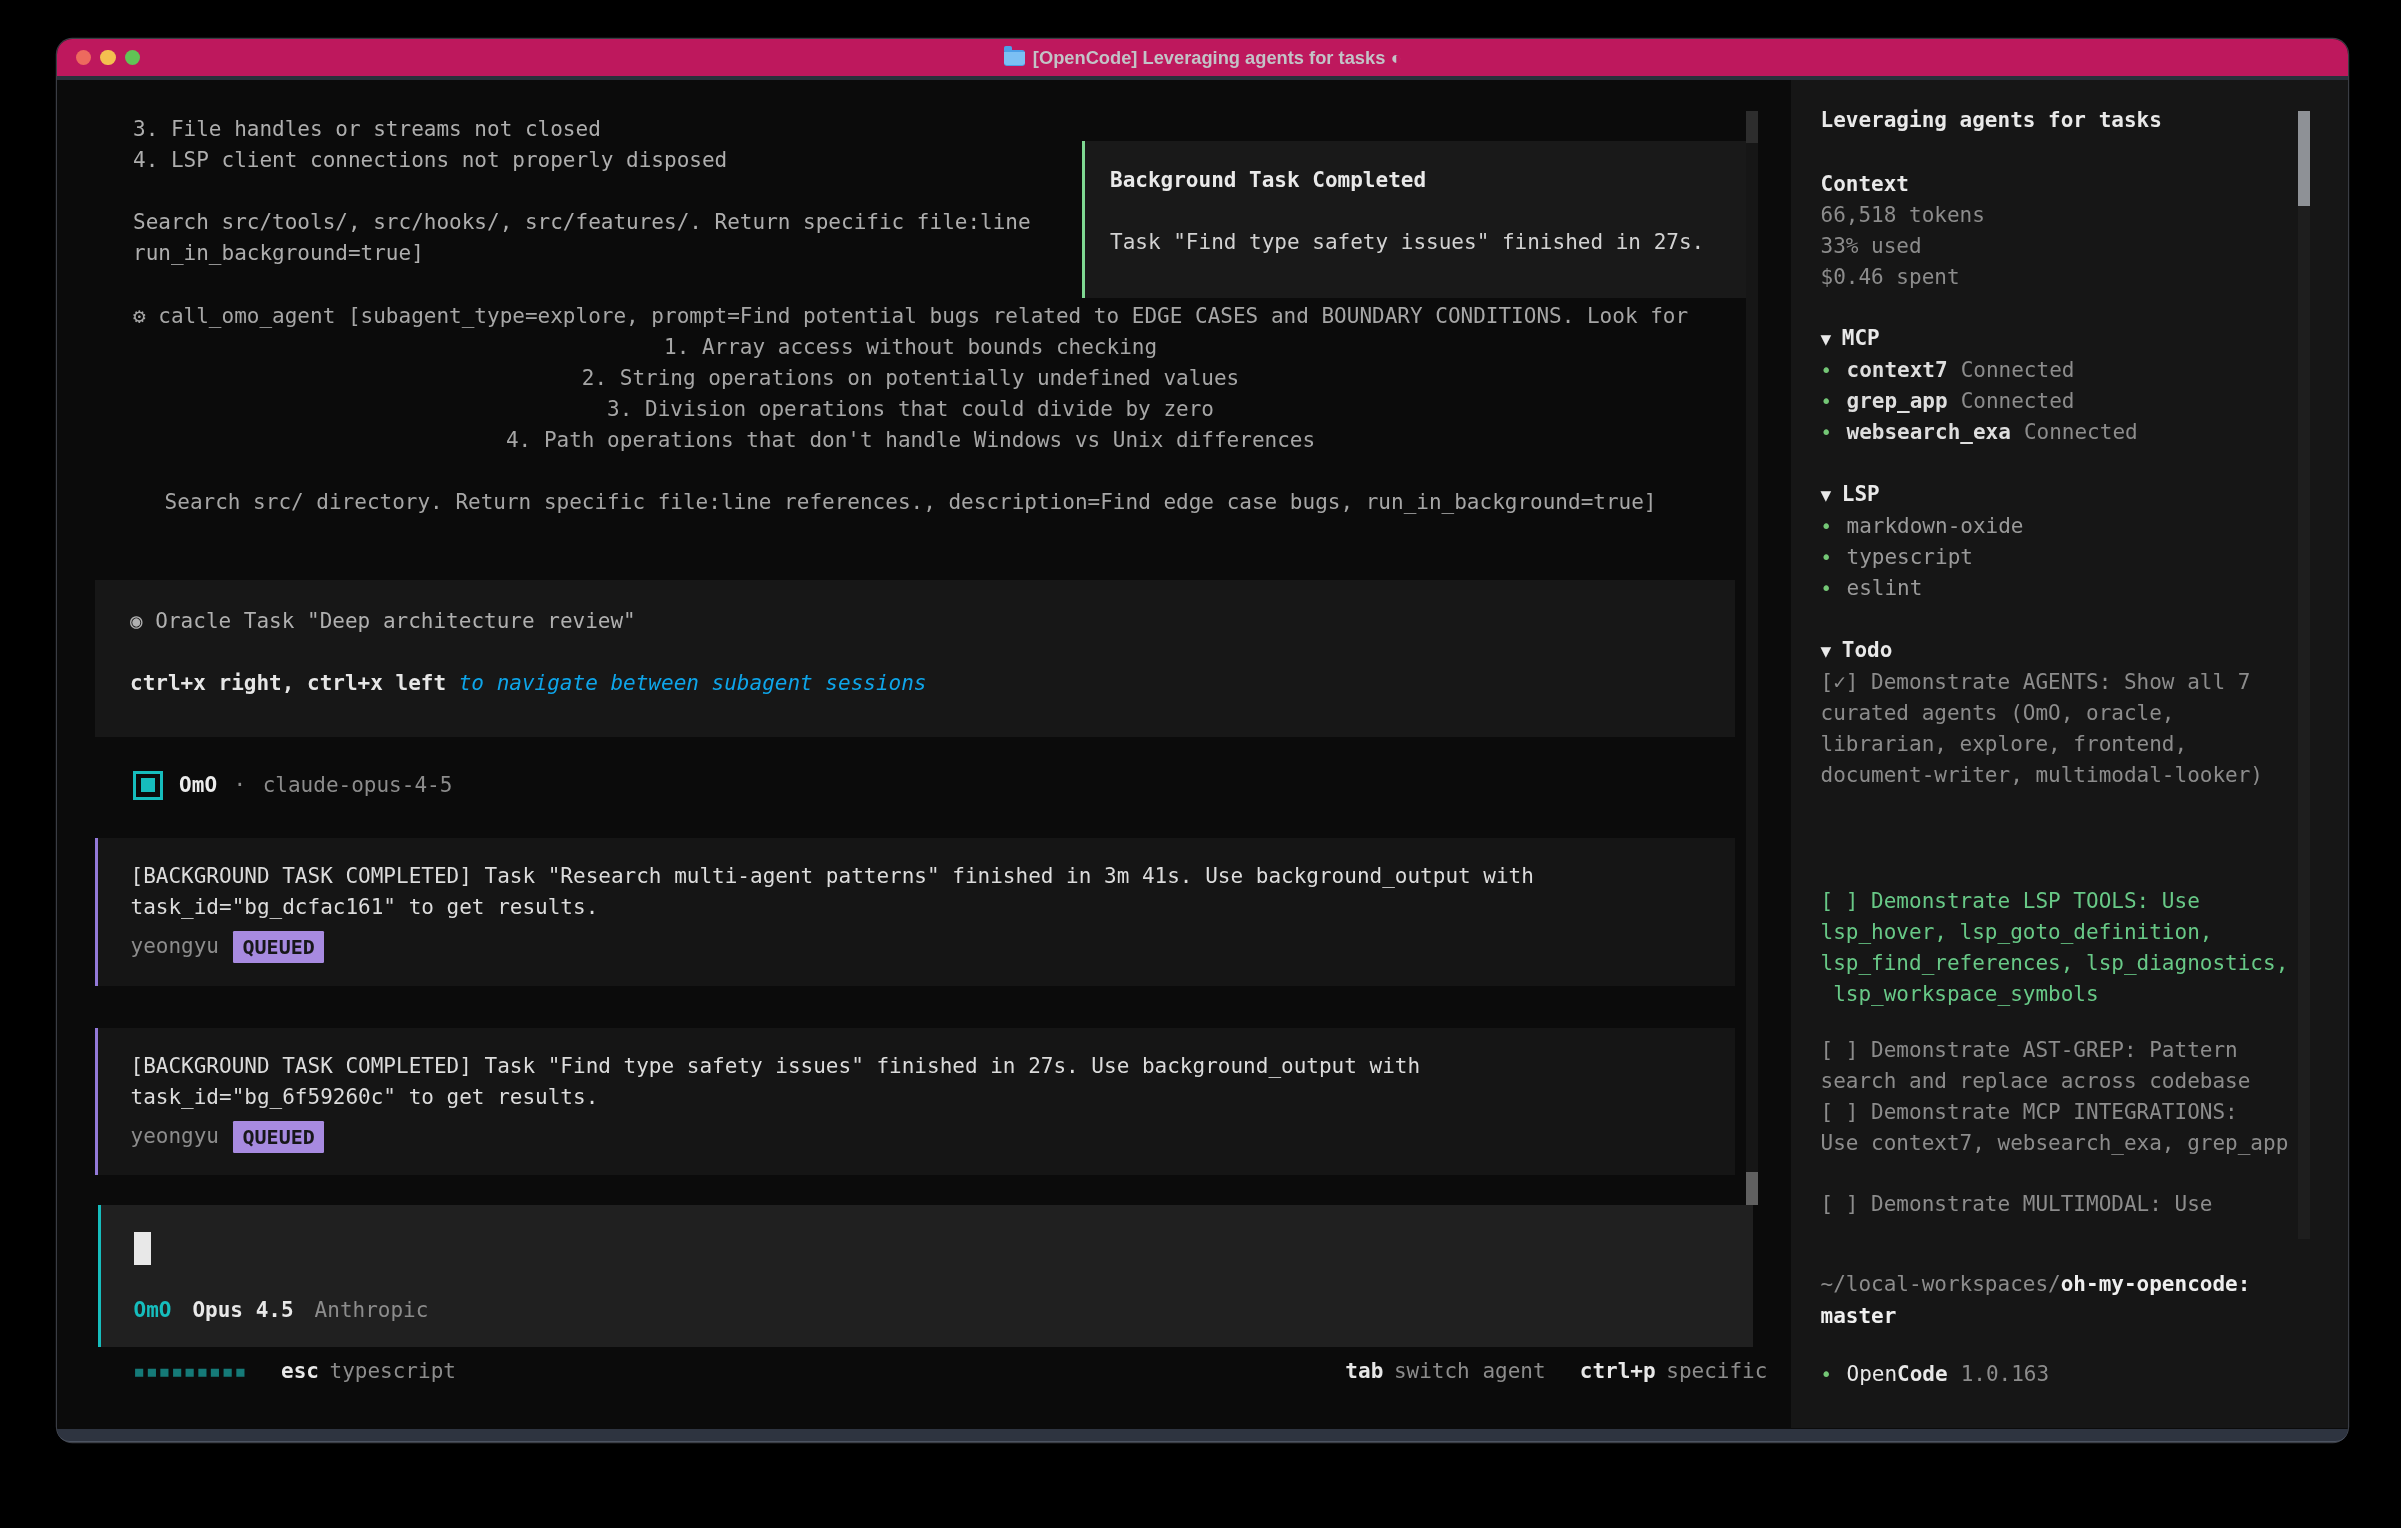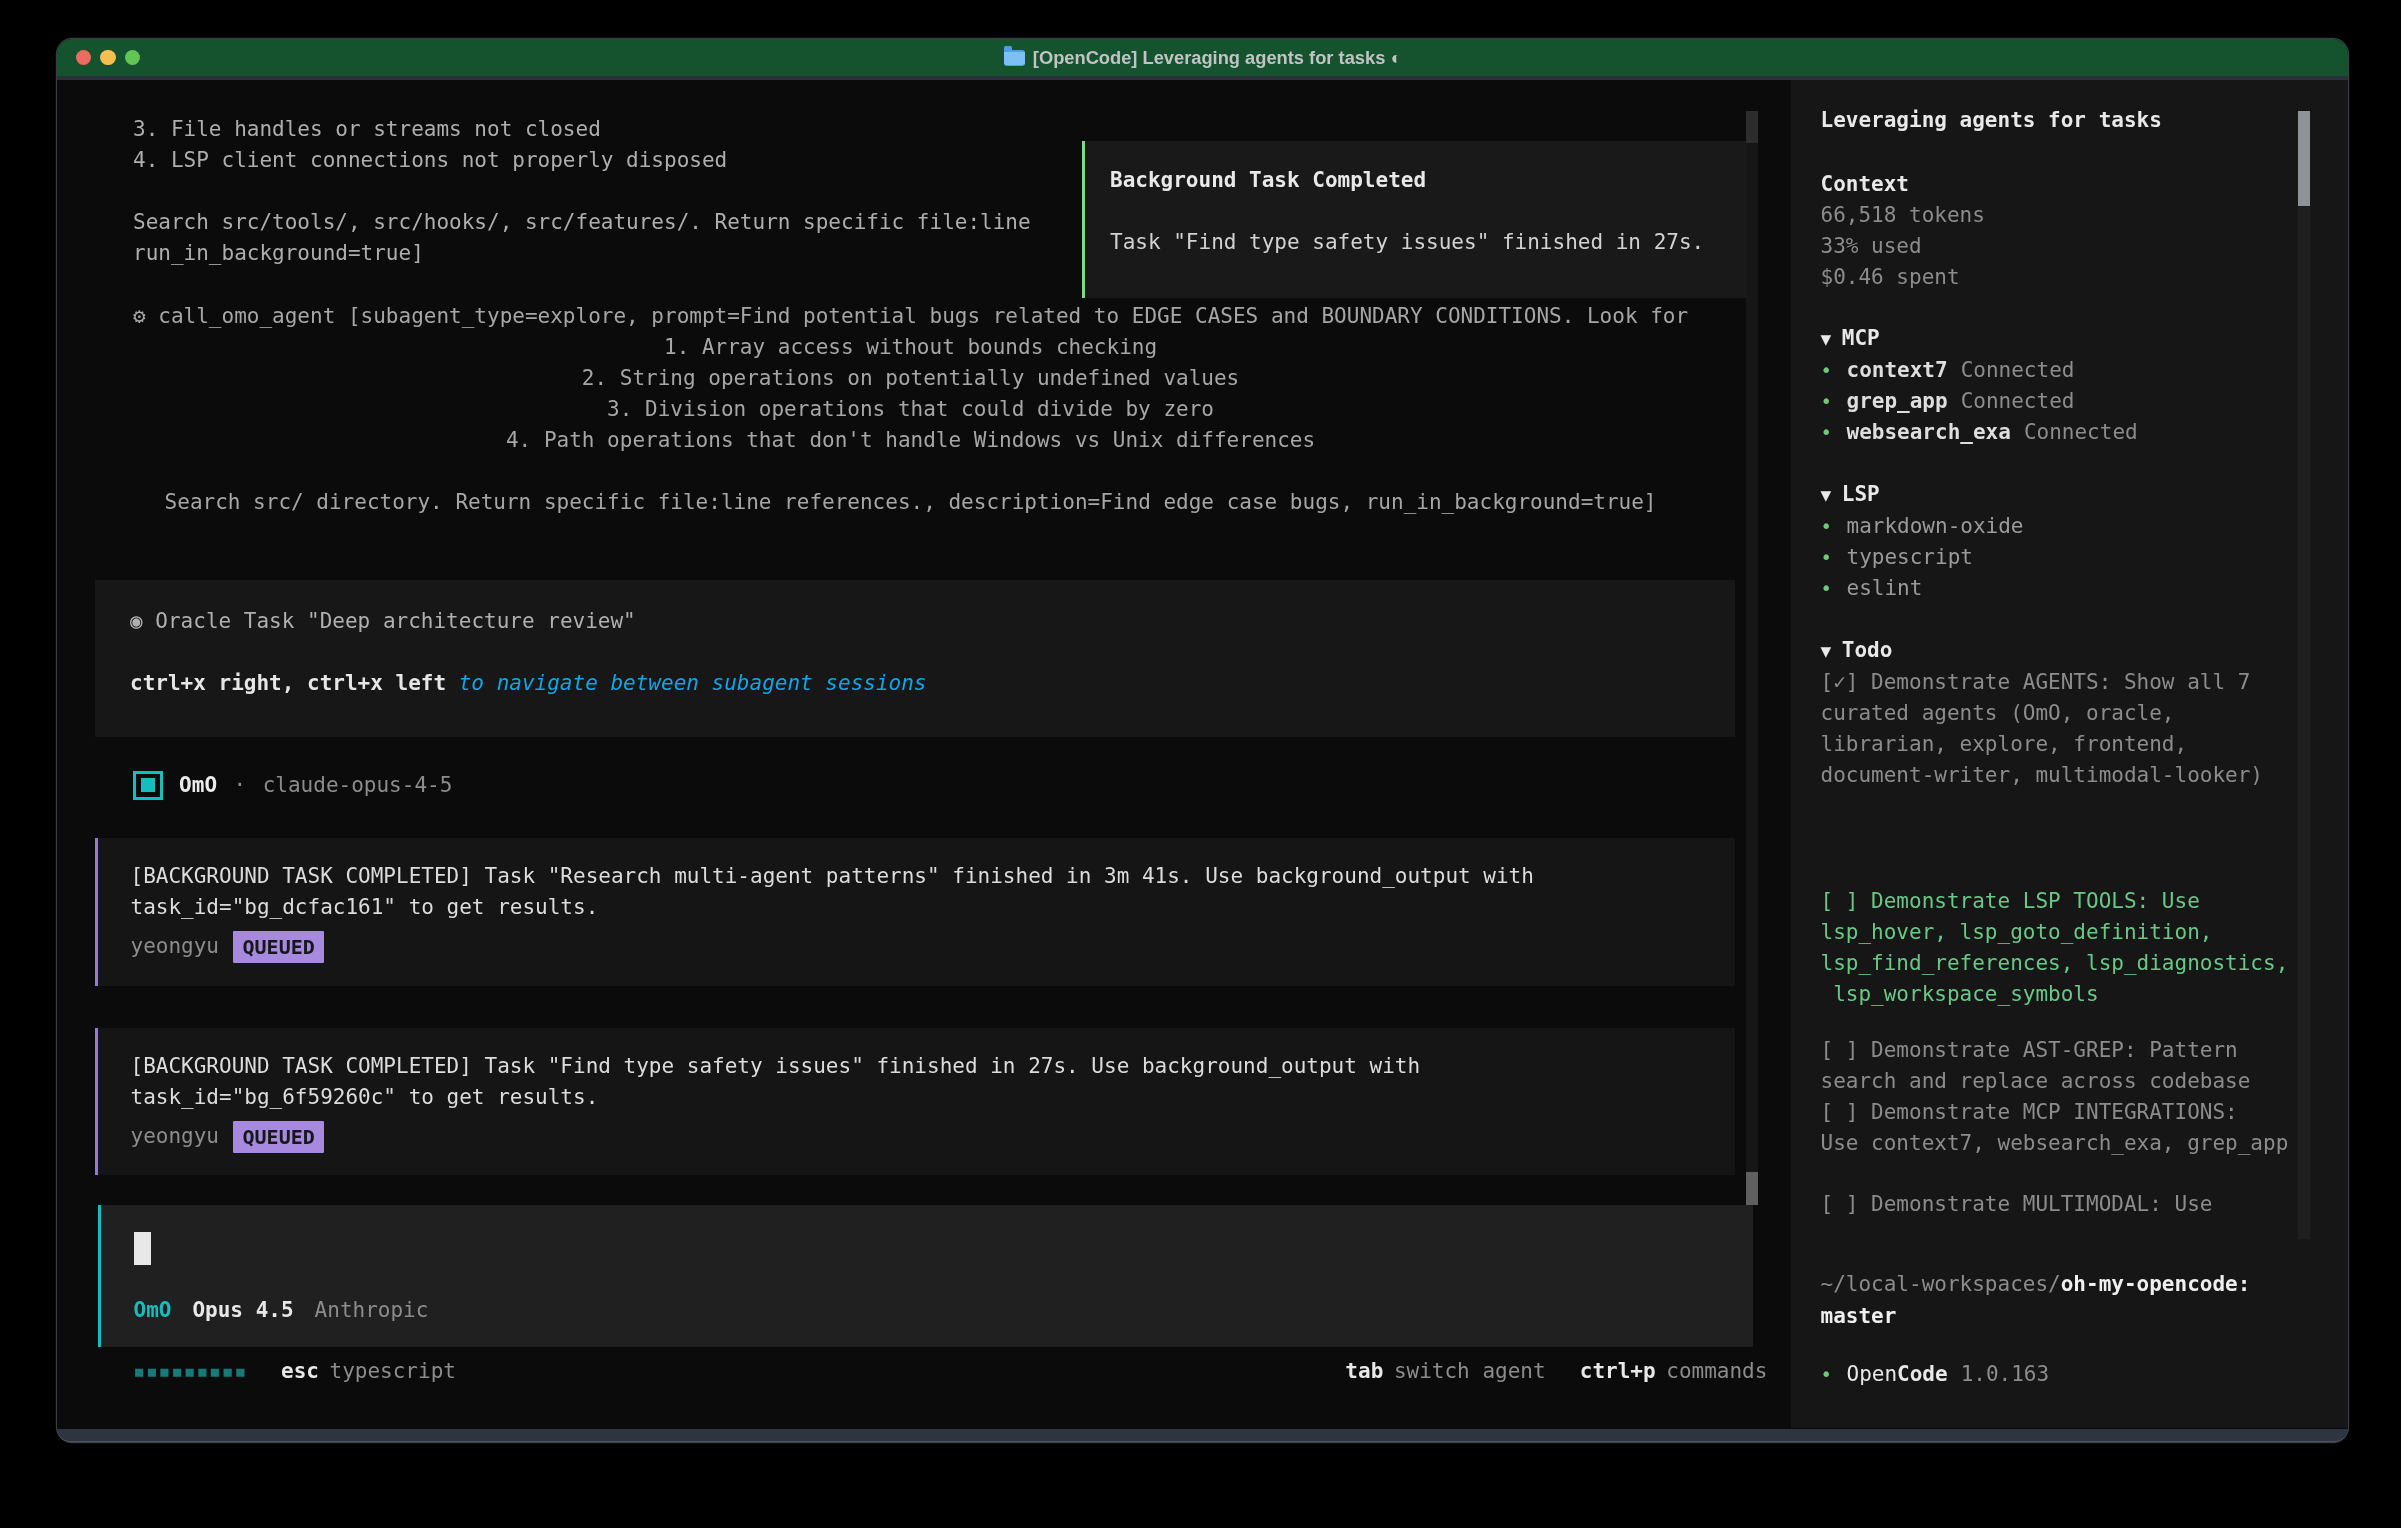--- a/index.html
+++ b/index.html
@@ -2,21 +2,21 @@
 <html style="font-size:9.5px"><head>
 <meta charset="utf-8">
 <style>
   html,body{margin:0;padding:0;background:#000;width:2401px;height:1528px;overflow:hidden;}
   .screen{position:relative;width:2401px;height:1528px;background:#000;
           font-family:"DejaVu Sans Mono",monospace;font-size:21px;line-height:31px;color:#b3b3b3;}
   pre{margin:0;font-family:inherit;font-size:inherit;line-height:inherit;white-space:pre;}
   .window{position:absolute;left:57px;top:39px;width:2291px;height:1403px;border-radius:15.4px;
           background:#0b0b0b;box-shadow:0 0 0 1.2px #3a3d44;}
   
-  .titlebar{position:absolute;left:0;top:0;width:100%;height:41px;background:#14532d;
+  .titlebar{position:absolute;left:0;top:0;width:100%;height:41px;background:#be185d;
             border-radius:15.4px 15.4px 0 0;border-bottom:4.7px solid #2b303b;box-sizing:border-box;
             display:flex;align-items:center;}
   .lights{display:flex;gap:8.9px;padding-left:19px;}
   .light{width:15.4px;height:15.4px;border-radius:50%;}
   .red{background:#ed6a5e}.yellow{background:#f4bf4f}.green{background:#61c455}
   .wtitle{position:absolute;left:0;right:0;display:flex;justify-content:center;align-items:center;gap:8.3px;
           font-family:"Liberation Sans",sans-serif;font-size:18.3px;font-weight:bold;color:#c3c3c7;}
   .folder{position:relative;width:21px;height:16px;background:#4da0e8;border-radius:1.8px 3px 2.4px 2.4px;}
   .folder::before{content:"";position:absolute;left:0;top:-3.5px;width:8.9px;height:4.7px;background:#4da0e8;border-radius:1.8px 1.8px 0 0;}
   .folder::after{content:"";position:absolute;left:0;top:2.4px;width:21px;height:13.6px;background:#7cc0f4;border-radius:0 0 2.4px 2.4px;}
@@ -182,21 +182,21 @@
             <span style="width:13px"></span>
             <span class="skey">esc</span>
             <span class="slab">typescript</span>
           </div>
           <div class="spacer"></div>
           <div class="sgroup">
             <span class="skey">tab</span>
             <span class="slab">switch agent</span>
             <span style="width:13px"></span>
             <span class="skey">ctrl+p</span>
-            <span class="slab">commands</span>
+            <span class="slab">specific</span>
           </div>
         </div>
 
         <div class="mscroll">
           <div class="mthumb-top"></div>
           <div class="mthumb-bot"></div>
         </div>
       </div>
 
       <div class="sidebar">

